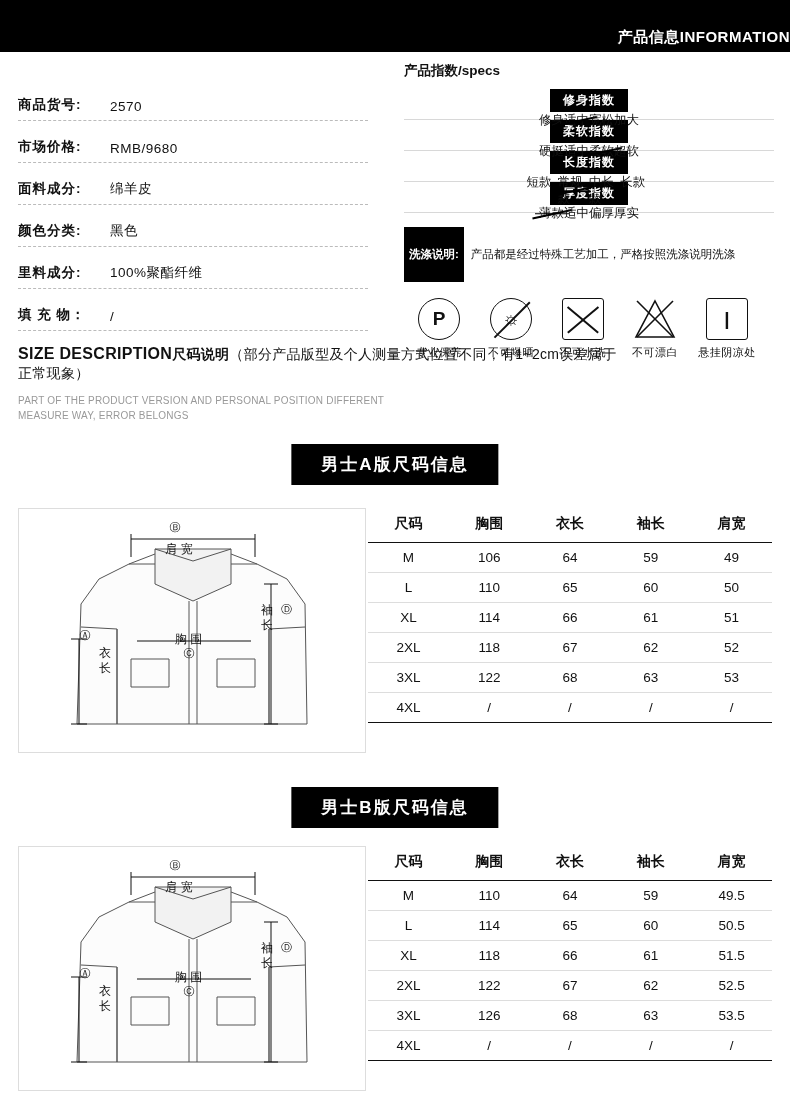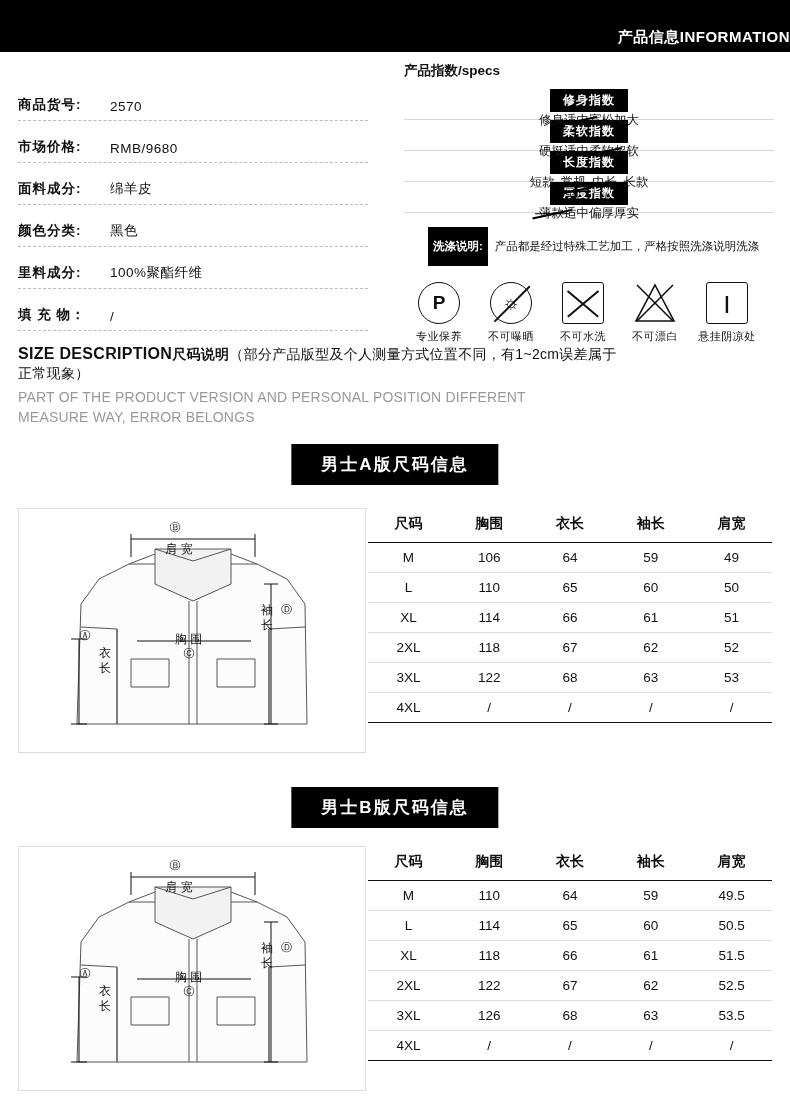--- a/index.html
+++ b/index.html
@@ -44,37 +44,37 @@
     border-bottom: 1px solid #d8d8d8;
     height: 31px;
     flex-direction: column;
   }
   .spec-key {
     background: #000; color: #fff; font-size: 12px; font-weight: 700;
     padding: 3px 6px; width: 78px; text-align: center; letter-spacing: 1px;
   }
   .spec-opts { display: flex; flex: 1; }
   .spec-opt {
-    flex: 1; text-align: center; font-size: 12.5px; position: relative;
+    flex: 1; font-size: 12.5px; position: relative;
   }
   .spec-opt.sel::after {
     content: ""; position: absolute; left: 50%; top: 50%;
     transform: translate(-50%, -50%);
     width: 34px; height: 1.5px; background: #000;
   }
   .spec-opt.sel::before {
     content: ""; position: absolute; left: 50%; top: 50%;
     transform: translate(-50%, -50%) rotate(-12deg);
     width: 40px; height: 1.5px; background: #000;
   }
 
   .wash-line {
     margin-top: 14px; font-size: 11.5px; display: flex; align-items: baseline;
   }
-  .wash-key { background: #000; color: #fff; font-weight: 700; padding: 12px 5px; font-size: 11.5px; margin-left: 24px; }
+  .wash-key { background: #000; color: #fff; font-weight: 700; padding: 20px 5px; font-size: 11.5px; }
   .wash-text { margin-left: 7px; }
 
   .wash-icons {
     margin-top: 16px; display: flex; justify-content: space-between; width: 358px;
   }
   .wash-item { width: 70px; text-align: center; }
   .wash-box {
     width: 42px; height: 42px; margin: 0 auto 5px;
     border: 1.5px solid #111; border-radius: 50%;
     position: relative;
@@ -99,21 +99,21 @@
   .tri-outline {
     position: absolute; left: 0; top: 0; width: 42px; height: 42px;
   }
 
   
   .size-desc { position: absolute; left: 18px; top: 345px; width: 600px; }
   .size-desc-main { font-size: 16px; font-weight: 700; letter-spacing: .3px; }
   .size-desc-main .cn { font-size: 14px; }
   .size-desc-main .note { font-size: 14px; font-weight: 400; }
   .size-desc-sub {
-    margin-top: 4px; font-size: 14px; color: #999; line-height: 1.45; letter-spacing: .2px;
+    margin-top: 11px; font-size: 10px; color: #999; line-height: 1.45; letter-spacing: .2px;
   }
 
   
   .ribbon {
     position: absolute; left: 50%; transform: translateX(-50%);
     background: #000; color: #fff; font-size: 17px; font-weight: 700;
     letter-spacing: 2px; padding: 9px 30px; text-align: center;
   }
   #ribbon-a { top: 444px; }
   #ribbon-b { top: 787px; }

